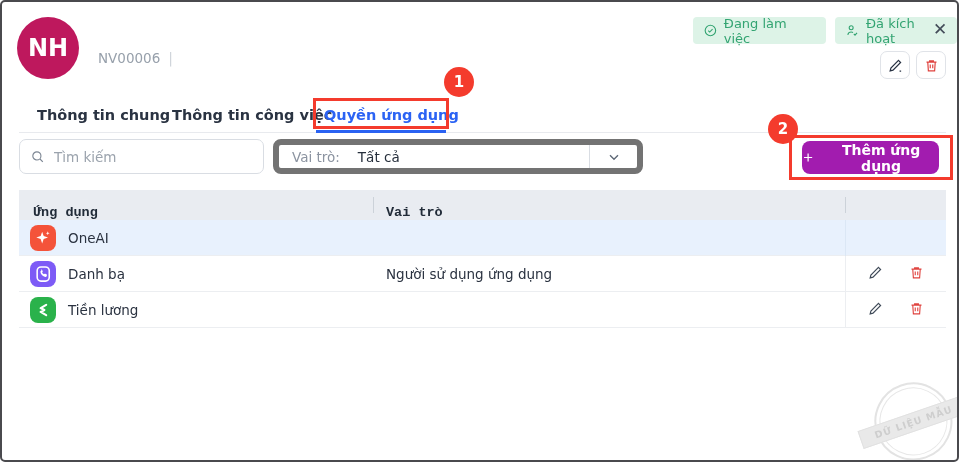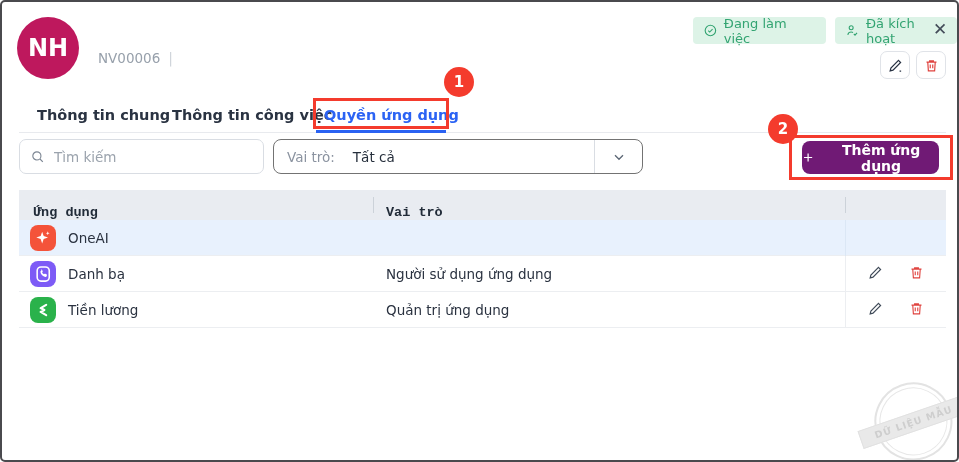--- a/index.html
+++ b/index.html
@@ -55,30 +55,30 @@
   
   .search-box { position:absolute; left:17px; top:137px; width:245px; height:35px;
                 border:1px solid #d9dde3; border-radius:7px; display:flex;
                 align-items:center; padding:0 10px; background:#fff; }
   .search-box svg { width:15px; height:15px; stroke:#7c8693; fill:none; stroke-width:1.8; margin-right:9px; flex:none; }
   .search-box input { border:none; outline:none; flex:1; font-size:13.5px;
                       font-family:inherit; color:#2a3240; min-width:0; }
   .search-box input::placeholder { color:#9ba3ad; }
 
   .role-select { position:absolute; left:271px; top:137px; width:370px; height:35px;
-                 border:1px solid #737373; border-radius:8px; background:#fff;
+                 border:6px solid #737373; border-radius:8px; background:#fff;
                  display:flex; align-items:center; cursor:pointer; }
   .role-select .txt { padding-left:13px; font-size:13.5px; color:#8b93a0; }
   .role-select .val { color:#262f3c; margin-left:5px; }
   .role-select .divider { position:absolute; right:47px; top:0; width:1px; height:100%; background:#d9dde3; }
   .role-select .chev { position:absolute; right:15px; width:16px; height:16px; }
   .role-select .chev svg { width:16px; height:16px; stroke:#5d6876; fill:none; stroke-width:2; }
 
   .add-btn { position:absolute; left:800px; top:139px; width:137px; height:33px;
-             background:#701a75; border:none; border-radius:8px; color:#fff;
+             background:#a21caf; border:none; border-radius:8px; color:#fff;
              font-size:14px; font-weight:600; font-family:inherit; display:flex;
              align-items:center; justify-content:center; gap:9px; cursor:pointer; }
   .add-btn svg { width:13px; height:13px; stroke:#fff; stroke-width:2.4; fill:none; }
 
   
   .tbl { position:absolute; left:17px; top:188px; width:927px; }
   .thead { position:relative; height:30px; background:#e9ecf1; display:flex; align-items:flex-end;font-family:Liberation Mono, monospace; }
   .th { font-size:13.5px; font-weight:700; color:#212b38; }
   .th.c1 { padding-left:14px; }
   .th.c2 { position:absolute; left:367px; }
@@ -240,21 +240,20 @@
       </div>
     </div>
 
     <div class="trow">
       <div class="app-ic ic-salary">
         <svg viewBox="0 0 24 24">
           <path d="M15.8 5.8l-6.6 3.9 4.4 2.3-4.4 2.3 6.6 3.9" fill="none" stroke="#fff" stroke-width="2.6" stroke-linejoin="round" stroke-linecap="round"></path>
         </svg>
       </div>
       <div class="app-name">Tiền lương</div>
-      <div class="role-txt">Quản trị ứng dụng</div>
       <div class="row-act">
         <span class="pen">
           <svg viewBox="0 0 24 24">
               <path d="M16.8 3.8l3.4 3.4L8 19.4l-4.6 1.2L4.6 16 16.8 3.8z"></path>
             </svg>
         </span>
         <span class="bin">
           <svg viewBox="0 0 24 24">
               <path d="M4 6.5h16M9 6.5V4.5h6v2M6 6.5l1 14h10l1-14M10 10.5v6M14 10.5v6"></path>
             </svg>

